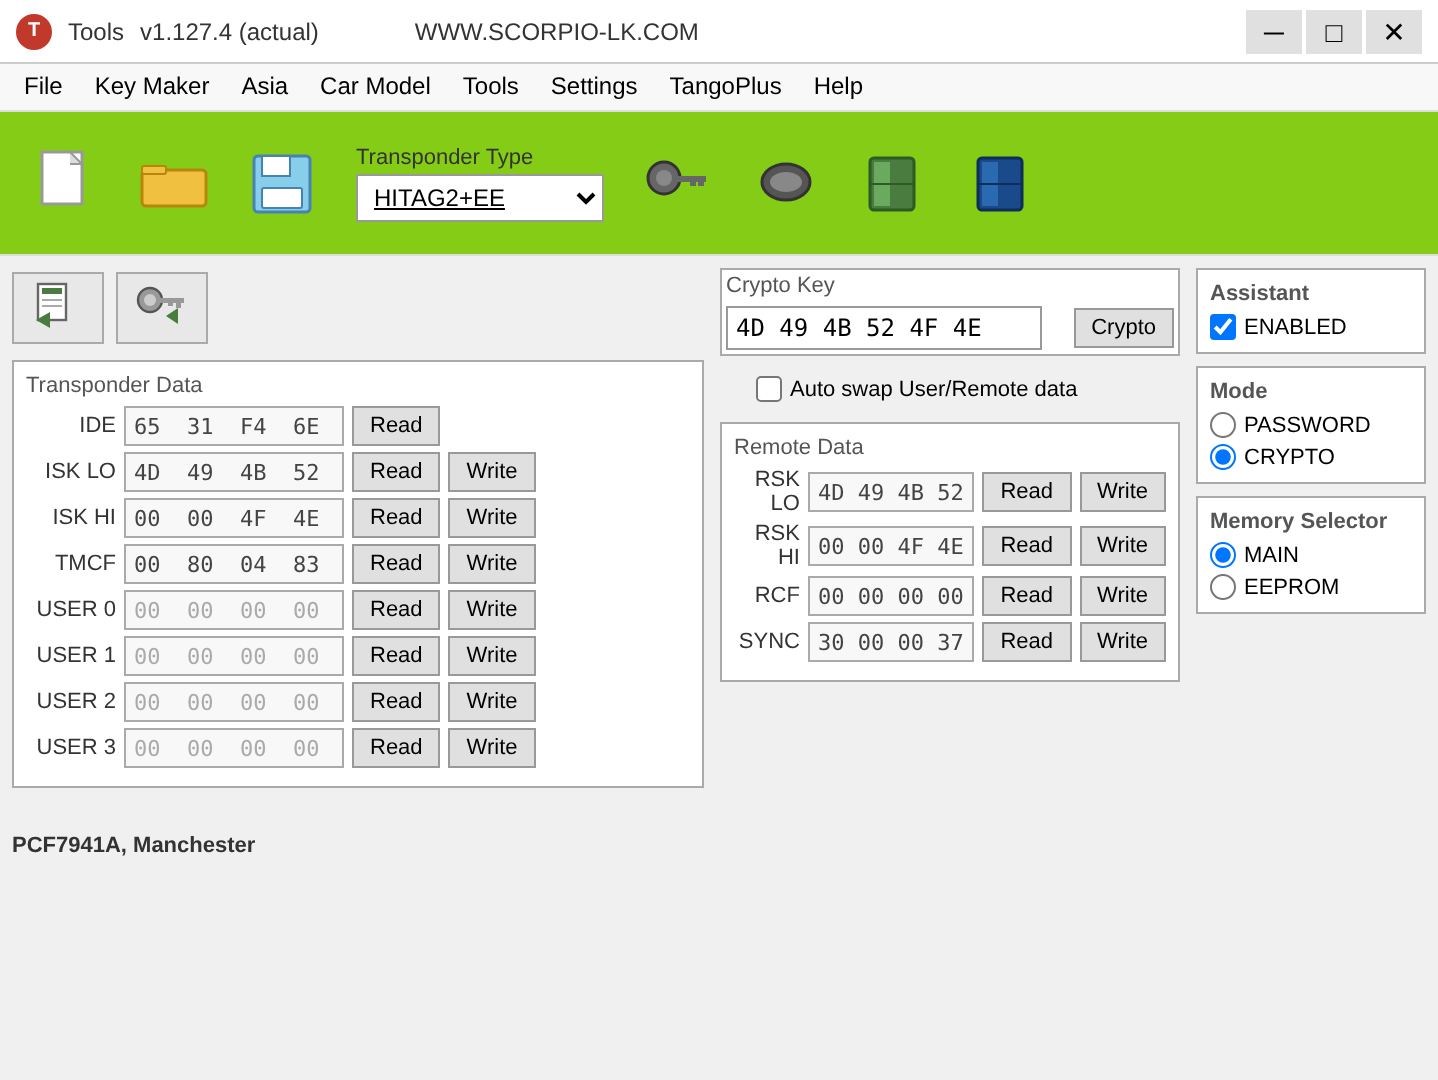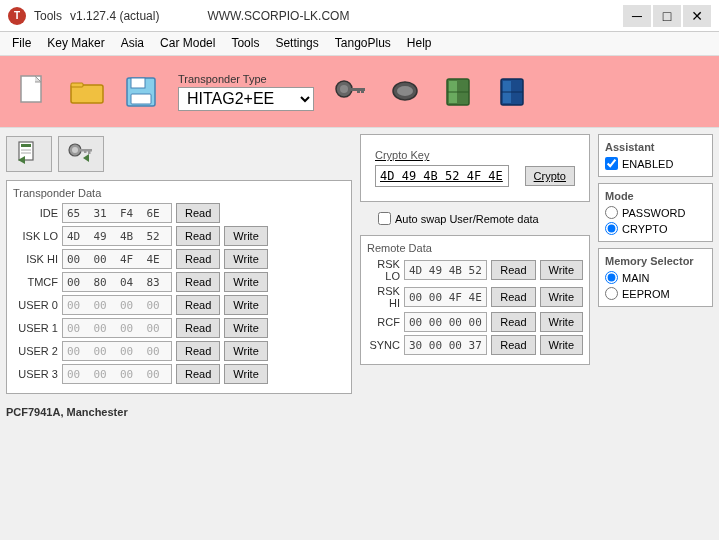--- a/index.html
+++ b/index.html
@@ -33,21 +33,21 @@
     }
     .menu-item {
       padding: 2px 8px;
       cursor: pointer;
       font-size: 12px;
       color: #000;
     }
 
     
     .toolbar {
-      background: #fca5a5;
+      background: #84cc16;
       display: flex;
       align-items: center;
       padding: 6px 8px;
       border-bottom: 1px solid #ddd;
       gap: 4px;
       height: 72px;
     }
     .toolbar-btn {
       width: 50px; height: 50px;
       background: transparent;
@@ -55,22 +55,22 @@
       cursor: pointer;
       display: flex; align-items: center; justify-content: center;
       font-size: 28px;
     }
     .transponder-type-group {
       display: flex; flex-direction: column; align-items: flex-start;
       margin: 0 8px;
     }
     .transponder-type-label { font-size: 11px; color: #333; margin-bottom: 2px; }
     .transponder-type-select {
-      width: 136px; height: 24px; font-size: 16px; border: 1px solid #999;
-      background: white; padding: 0 4px;
+      width: 124px; height: 24px; font-size: 12px; border: 1px solid #999;
+      background: white; padding: 0 4px; text-decoration: underline;
     }
 
     
     .main-content {
       display: flex;
       padding: 6px;
       gap: 8px;
       background: #f0f0f0;
       height: calc(540px - 32px - 24px - 72px);
     }
@@ -104,27 +104,27 @@
       width: 110px; height: 20px; border: 1px solid #aaa; background: #f8f8f8;
       font-family: monospace; font-size: 11px; padding: 0 4px;
       display: flex; align-items: center; color: #444; text-align: center;
     }
     .data-value.dimmed { color: #aaa; }
     .btn-small {
       height: 20px; padding: 0 8px; font-size: 11px; background: #e0e0e0;
       border: 1px solid #999; cursor: pointer; white-space: nowrap;
     }
 
-    .status-bar-text { font-size: 11px; font-weight: bold; color: #333; margin-top: 4px; padding: 2px 0; }
+    .status-bar-text { font-size: 11px; font-weight: bold; color: #333; margin-top: 15px; padding: 2px 0; }
 
     
     .middle-panel { width: 230px; display: flex; flex-direction: column; gap: 6px; }
 
     .crypto-key-box {
-      border: 1px solid #aaa; background: white; padding: 14px; text-decoration: underline;
+      border: 1px solid #aaa; background: white; padding: 2px;
     }
     .crypto-key-row { display: flex; gap: 16px; align-items: center; }
     .crypto-key-value {
       flex: 1; height: 22px; border: 1px solid #999; background: #fff;
       font-family: monospace; font-size: 12px; padding: 0 4px;
       display: flex; align-items: center;
     }
 
     .auto-swap-row { display: flex; align-items: center; gap: 4px; padding: 4px 18px; }
     .checkbox-label { font-size: 11px; }

